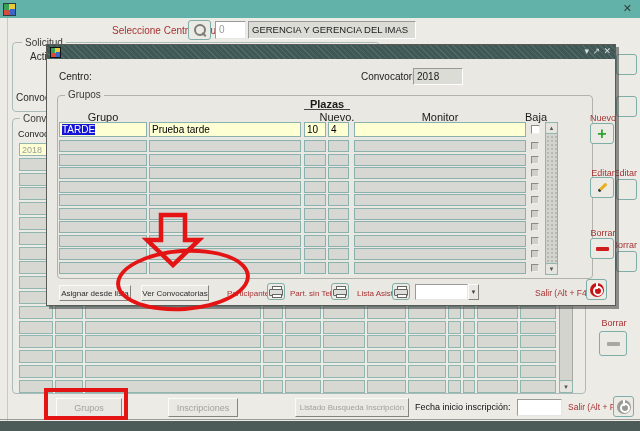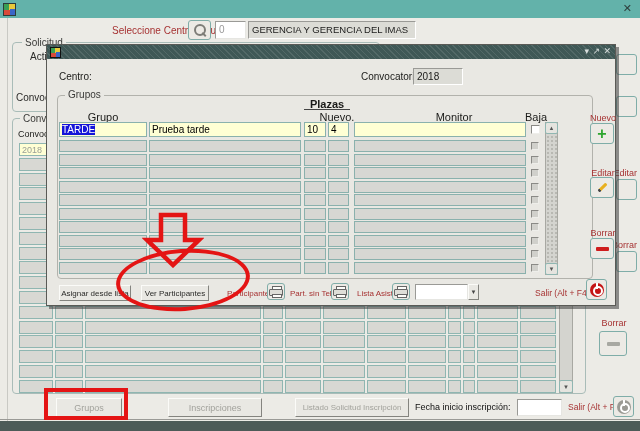--- a/index.html
+++ b/index.html
@@ -303,22 +303,22 @@
   <div class="abs redlbl" style="left:598px;top:168px;width:39px;font-size:9px;text-align:right;">Editar</div>
   <div class="abs btn-teal" style="left:616px;top:179px;width:21px;height:21px;"></div>
   <div class="abs redlbl" style="left:598px;top:240px;width:39px;font-size:9px;text-align:right;">Borrar</div>
   <div class="abs btn-teal" style="left:616px;top:251px;width:21px;height:21px;"></div>
   <div class="abs redlbl" style="left:598px;top:318px;width:32px;font-size:9px;text-align:center;">Borrar</div>
   <div class="abs btn-teal" style="left:599px;top:331px;width:28px;height:25px;">
     <span class="minusbar gray"></span>
   </div>
 
   <div class="abs btn3d btn-dis" style="left:56px;top:398px;width:66px;height:19px;">Grupos</div>
-  <div class="abs btn3d btn-dis" style="left:168px;top:398px;width:94px;height:19px;">Inscripciones</div>
-  <div class="abs btn3d btn-dis" style="left:295px;top:398px;width:114px;height:19px;font-size:8px;">Listado Solicitud Inscripción</div>
+  <div class="abs btn3d btn-dis" style="left:168px;top:398px;width:70px;height:19px;">Inscripciones</div>
+  <div class="abs btn3d btn-dis" style="left:295px;top:398px;width:114px;height:19px;font-size:8px;">Listado Busqueda Inscripción</div>
   <div class="abs" style="left:415px;top:402px;font-size:9px;color:#111;">Fecha inicio inscripción:</div>
   <div class="abs white-sunken" style="left:517px;top:399px;width:45px;height:17px;font-size:9px;line-height:15px;padding-left:2px;"></div>
   <div class="abs redlbl" style="left:568px;top:402px;font-size:8.5px;">Salir (Alt + F4)</div>
   <div class="abs btn-teal" style="left:613px;top:396px;width:21px;height:21px;">
     <span class="power gray"></span>
   </div>
 </div>
 
 <div id="dialog">
   <div id="dlg-titlebar">
@@ -332,21 +332,21 @@
   <div class="abs" style="left:314px;top:26px;font-size:10px;color:#1a1a18;">Convocatoria:</div>
   <div class="abs sunken" style="left:366px;top:23px;width:50px;height:17px;font-size:10px;line-height:15px;padding-left:3px;color:#1a1a18;">2018</div>
 
   <div class="fieldset" style="left:10px;top:50px;width:536px;height:184px;border-color:#b2b2ac;"></div>
   <div class="legend" style="left:18px;top:44px;background:#e9e8e3;">Grupos</div>
 
   <div class="colhdr" style="left:250px;top:53px;width:60px;font-weight:bold;">Plazas</div>
   <div class="abs" style="left:257px;top:64px;width:46px;height:1px;background:#444;"></div>
   <div class="colhdr" style="left:12px;top:66px;width:88px;">Grupo</div>
   <div class="colhdr" style="left:272px;top:66px;width:36px;">Nuevo.</div>
-  <div class="colhdr" style="left:321px;top:66px;width:172px;">Monitor</div>
+  <div class="colhdr" style="left:307px;top:66px;width:172px;">Monitor</div>
   <div class="colhdr" style="left:470px;top:66px;width:38px;">Baja</div>
 
   <div class="yfield" style="left:102px;top:77px;width:152px;height:15px;">Prueba tarde</div>
   <div class="yfield" style="left:12px;top:77px;width:88px;height:15px;"><span class="sel">TARDE</span></div>
   <div class="yfield" style="left:257px;top:77px;width:22px;height:15px;">10</div>
   <div class="yfield" style="left:281px;top:77px;width:21px;height:15px;">4</div>
   <div class="yfield" style="left:307px;top:77px;width:172px;height:15px;"></div>
   <div class="dcheck" style="left:484px;top:80px;width:9px;height:9px;background:#fff;"></div>
 
   <div id="dlg-rows">
@@ -423,21 +423,21 @@
   <div class="abs redlbl" style="left:543px;top:123px;width:26px;font-size:9px;text-align:center;">Editar</div>
   <div class="abs btn-teal" style="left:543px;top:132px;width:24px;height:21px;">
       <span class="pencil"></span>
     </div>
   <div class="abs redlbl" style="left:543px;top:183px;width:26px;font-size:9px;text-align:center;">Borrar</div>
   <div class="abs btn-teal" style="left:543px;top:193px;width:24px;height:21px;">
       <span class="minusbar"></span>
     </div>
 
   <div class="abs btn3d" style="left:12px;top:240px;width:72px;height:16px;font-size:8px;">Asignar desde lista</div>
-  <div class="abs btn3d" style="left:94px;top:240px;width:68px;height:16px;font-size:8px;">Ver Participantes</div>
+  <div class="abs btn3d" style="left:94px;top:240px;width:68px;height:16px;font-size:8px;">Ver Convocatorias</div>
   <div class="abs redlbl" style="left:180px;top:244px;font-size:8px;">Participantes</div>
   <div class="abs btn-teal" style="left:220px;top:238px;width:18px;height:17px;">
       <span class="printer">
         <i class="p-top"></i>
         <i class="p-body"></i>
         <i class="p-out"></i>
       </span>
     </div>
   <div class="abs redlbl" style="left:243px;top:244px;font-size:8px;">Part. sin Telf.</div>
   <div class="abs btn-teal" style="left:284px;top:238px;width:18px;height:17px;">

